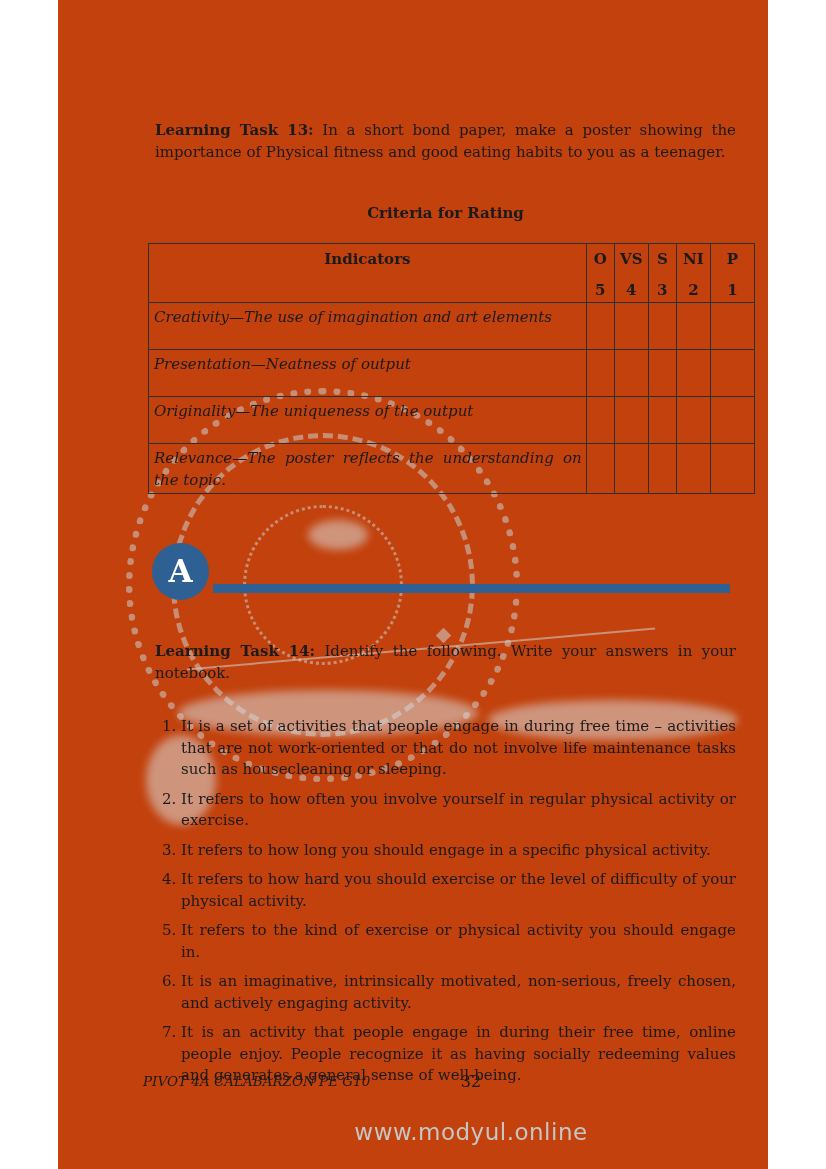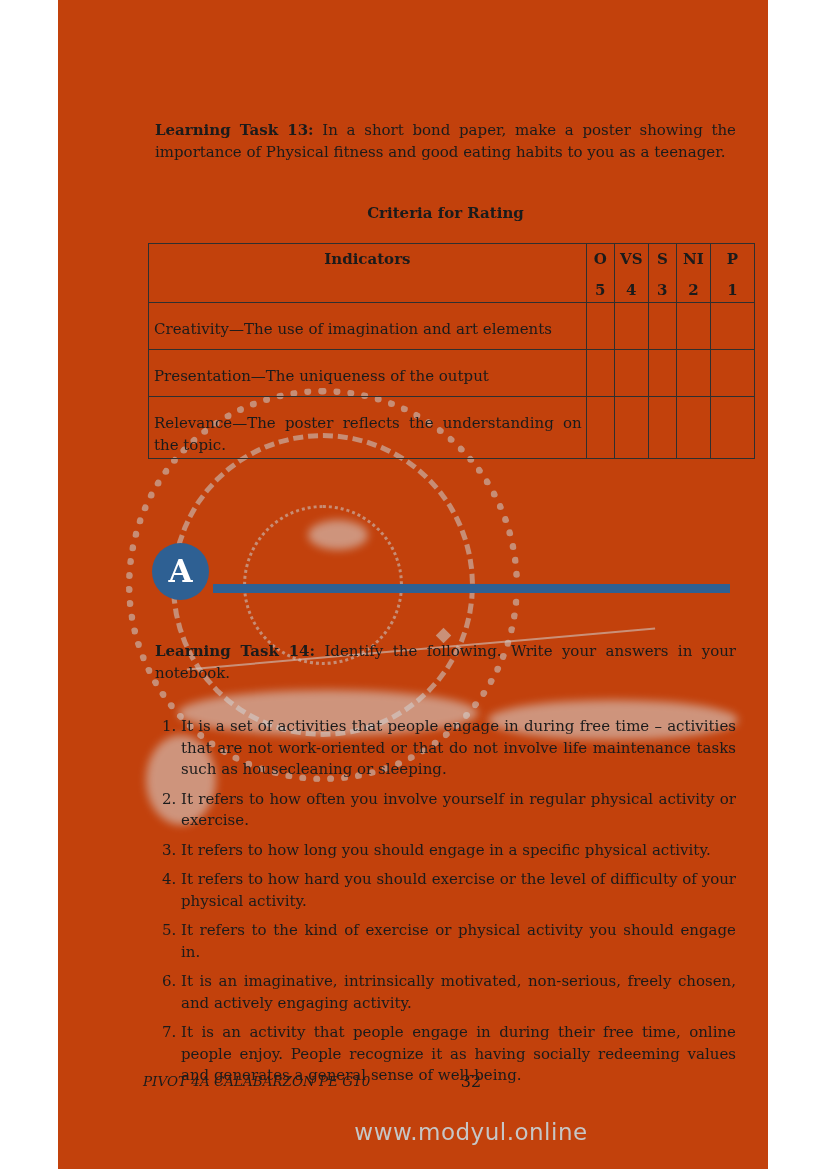--- a/index.html
+++ b/index.html
@@ -42,21 +42,21 @@
     border:1.6px solid #2f2f2f; vertical-align:top; background:transparent;
   }
   #rating-table th { font-weight:bold; text-align:center; padding-top:5px; height:59px; }
   th.col-indicators { width:437px; }
   th.col-o  { width:28px; } th.col-vs { width:34px; }
   th.col-s  { width:28px; } th.col-ni { width:34px; }
   th.col-p  { width:44px; }
   .grade-letter { display:block; }
   .grade-points { display:block; margin-top:9px; }
   #rating-table td { height:47px; }
-  td.criterion { text-align:justify; padding:16px 4px 2px 5px; }
+  td.criterion { text-align:justify; padding:4px 4px 2px 5px;font-style:italic; }
   
   #section-a-badge {
     position:absolute; left:94px; top:543px; width:57px; height:57px;
     background:var(--accent); border-radius:50%;
     display:flex; align-items:center; justify-content:center;
     color:#ffffff; font-weight:bold; font-size:31px; line-height:1;
   }
   #section-rule {
     position:absolute; left:155px; top:584px; width:517px; height:9px;
     background:var(--accent);
@@ -132,21 +132,29 @@
     <tbody>
       <tr>
         <td class="criterion">Creativity—The use of imagination and art elements</td>
         <td></td>
           <td></td>
           <td></td>
           <td></td>
           <td></td>
       </tr>
       <tr>
-        <td class="criterion">Presentation—The uniqueness of the output</td>
+        <td class="criterion">Presentation—Neatness of output</td>
+        <td></td>
+          <td></td>
+          <td></td>
+          <td></td>
+          <td></td>
+      </tr>
+      <tr>
+        <td class="criterion">Originality—The uniqueness of the output</td>
         <td></td>
           <td></td>
           <td></td>
           <td></td>
           <td></td>
       </tr>
       <tr>
         <td class="criterion">Relevance—The poster reflects the understanding on the topic.</td>
         <td></td>
           <td></td>

